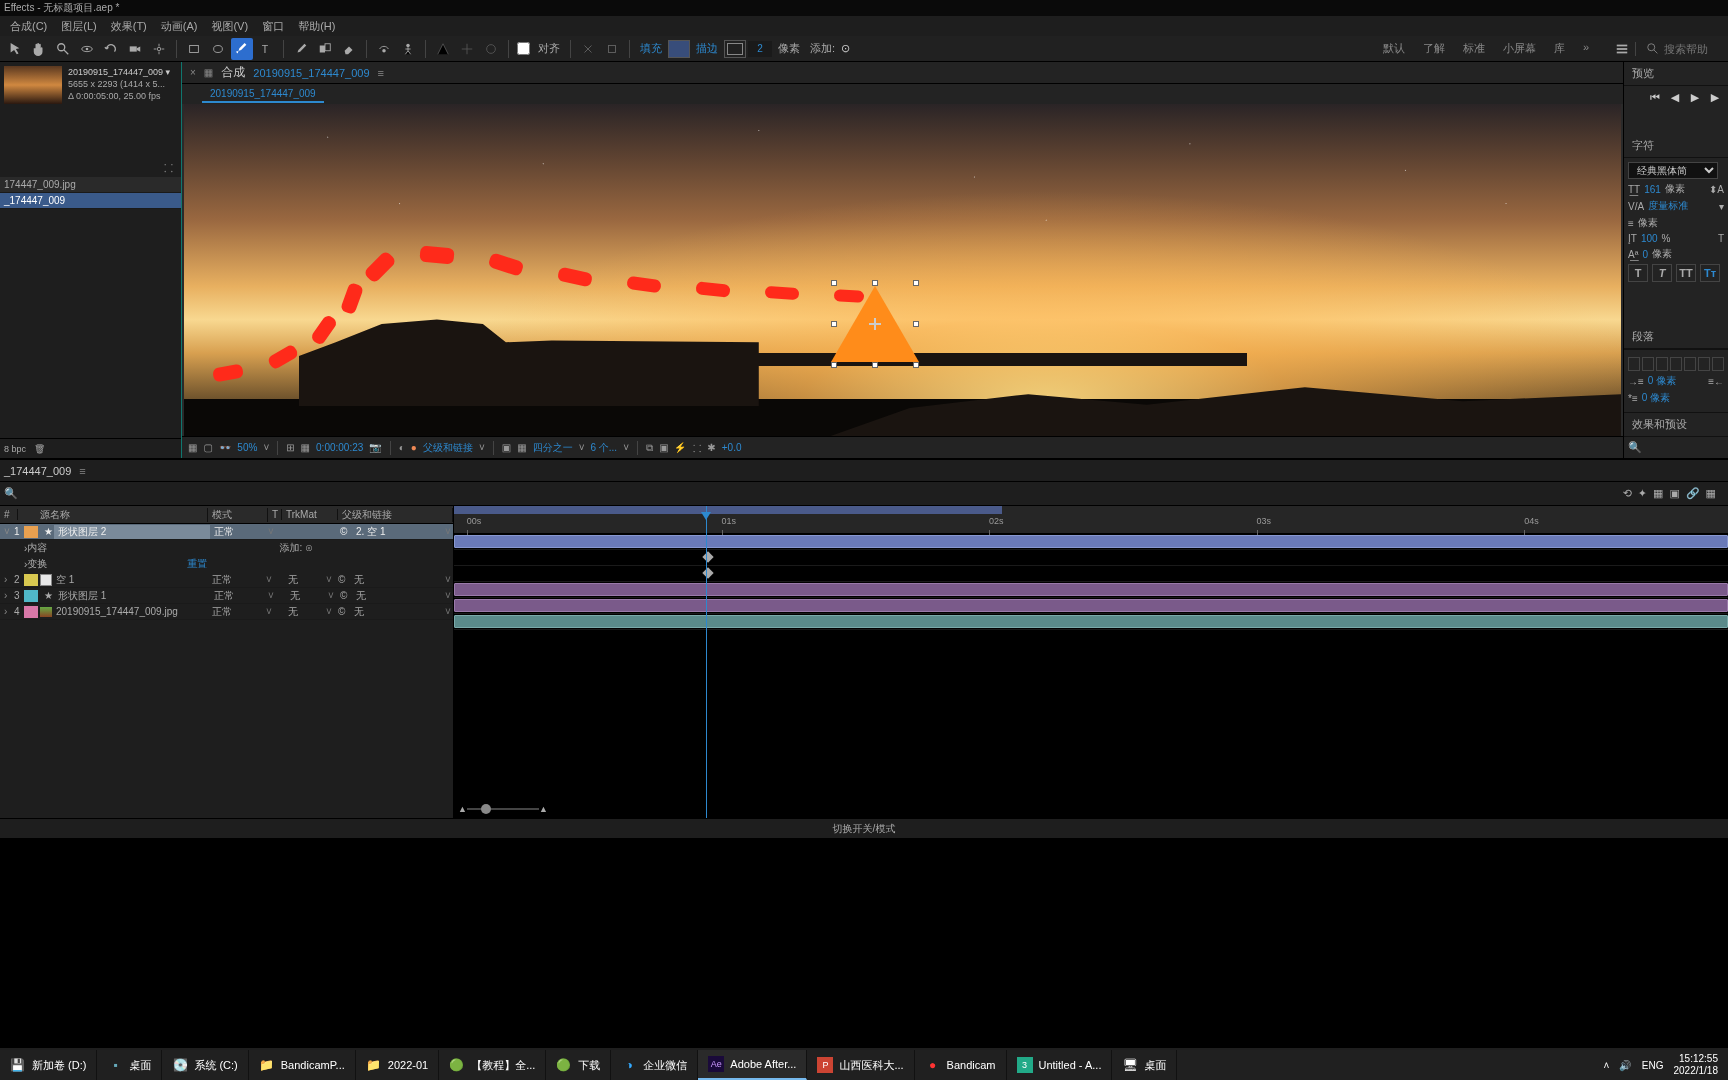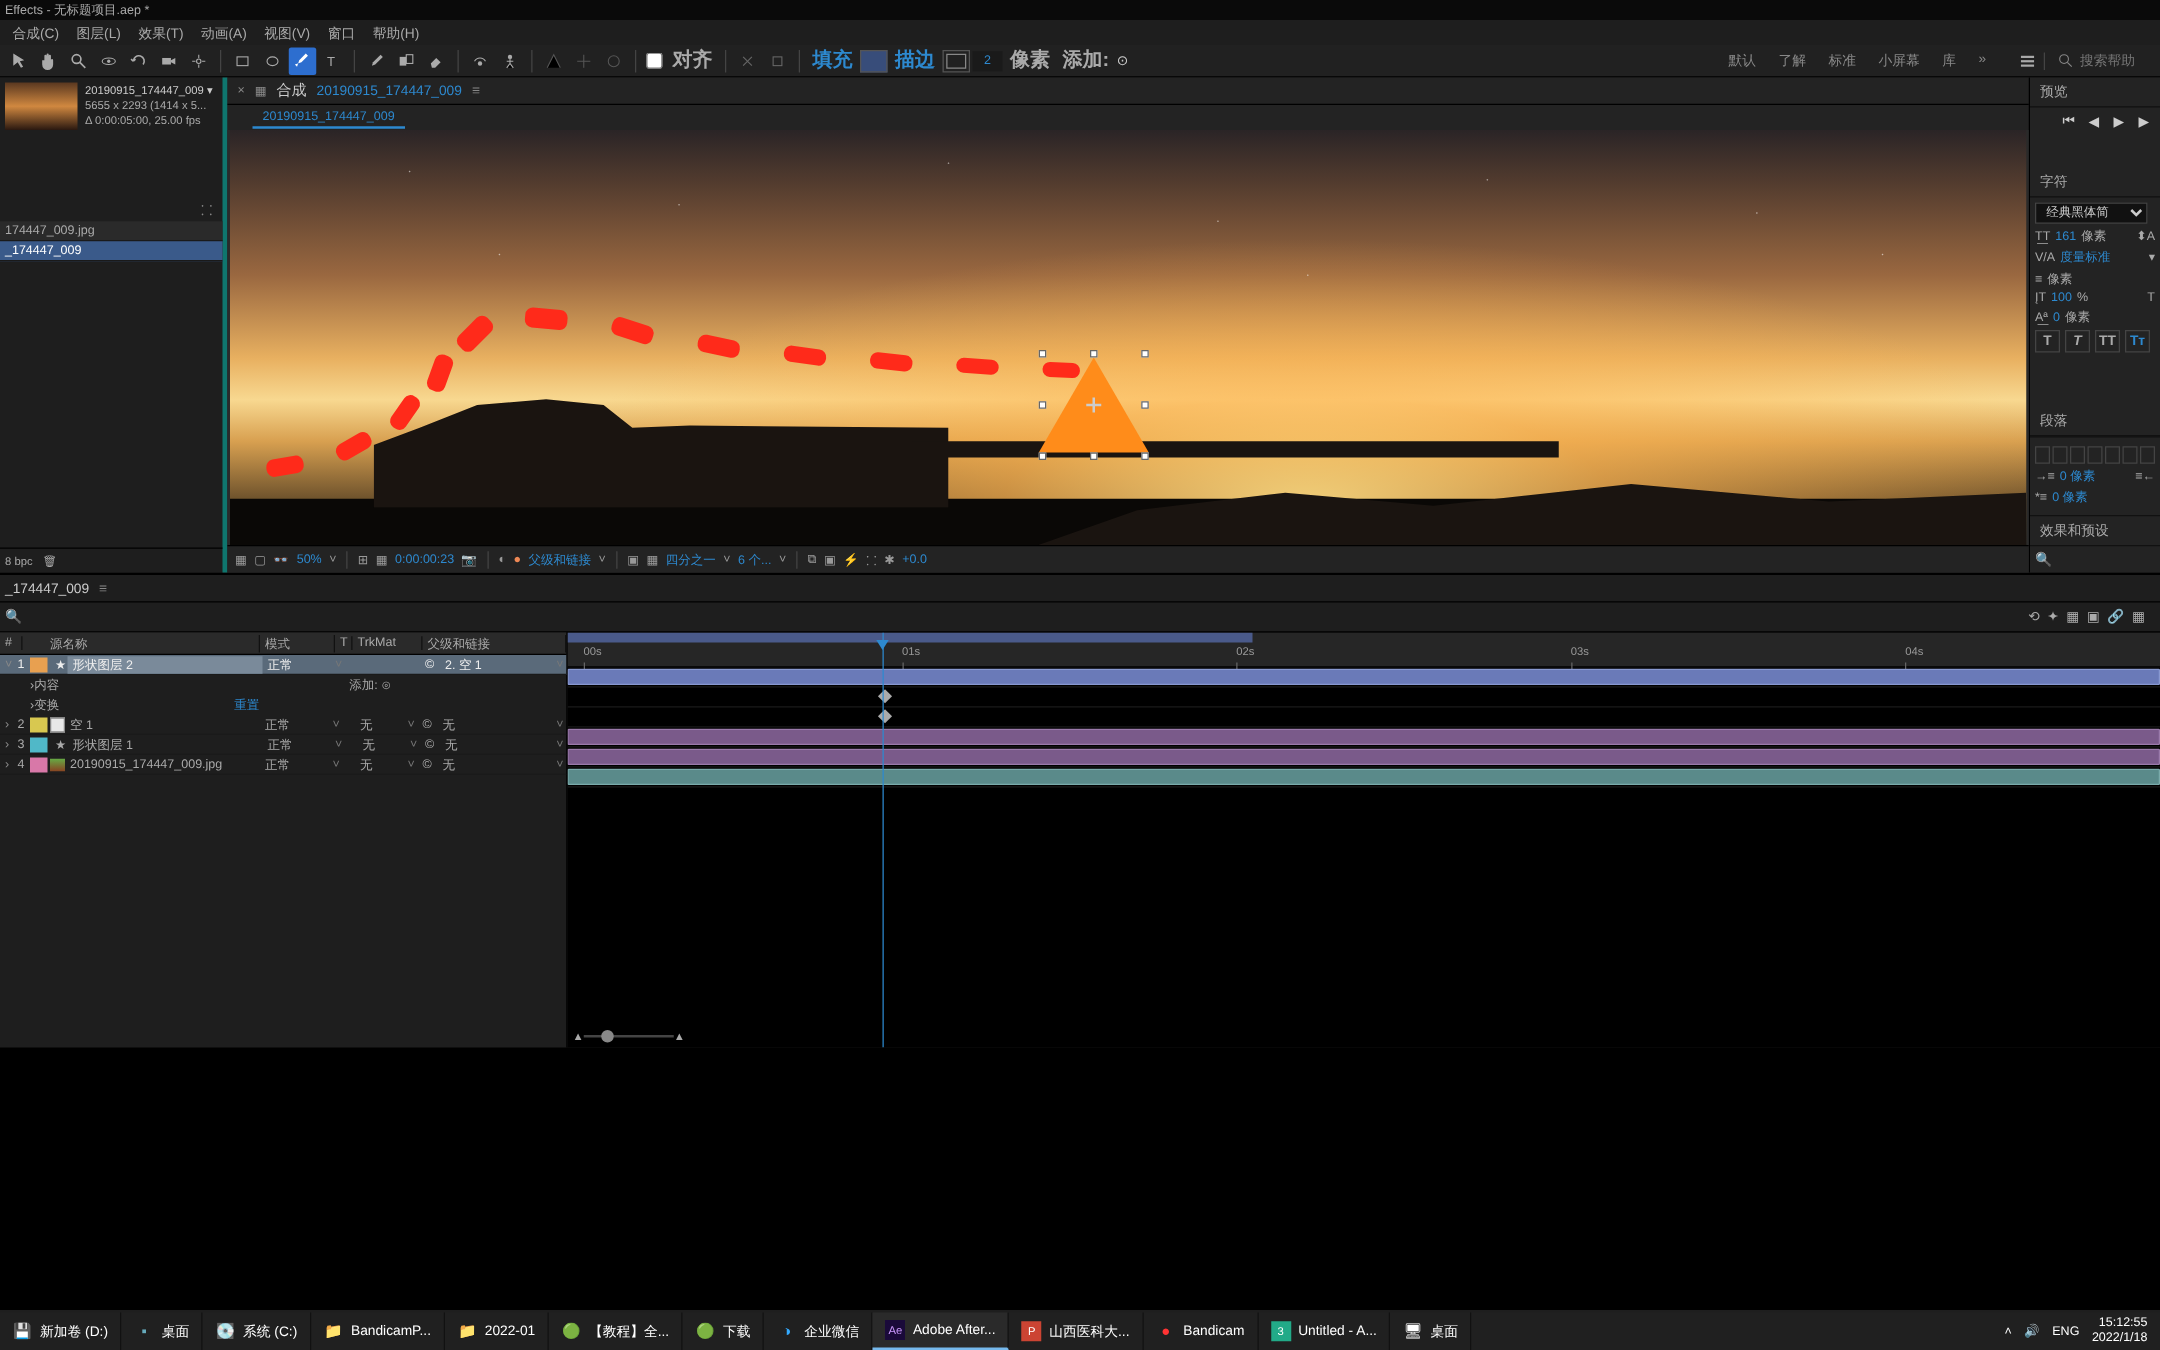--- a/index.html
+++ b/index.html
@@ -10,35 +10,35 @@
 
 
 .menubar { height: 20px; background: #1e1e1e; display: flex; align-items: center; padding: 0 4px; font-size: 11px; gap: 2px; }
 .menubar > span { padding: 2px 6px; cursor: pointer; }
 
 
 .toolbar { height: 26px; background: #212121; border-bottom: 1px solid #000; display: flex; align-items: center; padding: 0 4px; gap: 2px; }
 .tool-btn { width: 22px; height: 22px; display: flex; align-items: center; justify-content: center; color: #aaa; border-radius: 2px; }
 .tool-btn.active { background: #2d6ecf; color: #fff; }
 .tool-sep { width: 1px; height: 18px; background: #444; margin: 0 4px; }
-.toolbar-label { padding: 0 4px; font-size: 16px; font-weight: bold; }
+.toolbar-label { padding: 0 4px; font-size: 11px; }
 .fill-swatch { width: 22px; height: 18px; background: #384d7a; border: 1px solid #555; }
 .stroke-swatch { width: 22px; height: 18px; border: 1px solid #555; position: relative; }
 .stroke-swatch::after { content: ""; position: absolute; inset: 2px; border: 1px solid #888; }
 .stroke-input { width: 24px; height: 16px; background: #1a1a1a; color: #2d89cf; border: none; text-align: center; font-size: 10px; }
 .workspace-tabs { margin-left: auto; display: flex; gap: 18px; padding-right: 20px; }
 .workspace-tabs span { color: #888; font-size: 11px; cursor: pointer; }
 .search-box { display: flex; align-items: center; gap: 4px; border-left: 1px solid #444; padding-left: 10px; }
 .search-input { background: transparent; border: none; color: #888; font-size: 11px; width: 60px; }
 
 
 .main { display: flex; height: 396px; }
 
 
-.project-panel { width: 182px; background: #1e1e1e; border-right: 4px solid #0f766e; display:flex; flex-direction:column; }
+.project-panel { width: 182px; background: #1e1e1e; border-right: 1px solid #0f766e; display:flex; flex-direction:column; }
 .project-thumb-row { display:flex; padding: 4px; gap: 6px; }
 .project-thumb { width: 58px; height: 38px; background: linear-gradient(to bottom, #5a3820 0%, #d08840 50%, #2a1810 100%); }
 .project-info { font-size: 9px; color: #aaa; line-height: 12px; }
 .project-name { color: #ccc; }
 .project-filter { display:flex; justify-content: flex-end; padding: 2px 8px; }
 .project-items { flex:1; }
 .project-item { padding: 2px 4px; font-size: 10px; background: #2a2a2a; border-bottom: 1px solid #1a1a1a; }
 .project-item.sel { background: #3a5a8a; color: #fff; }
 .project-footer { height: 20px; border-top: 1px solid #000; display:flex; align-items:center; padding: 0 4px; gap:8px; font-size:9px; }
 
@@ -667,20 +667,23 @@
       <div class="playhead" style="left:19.8%"></div>
       <div class="zoom-slider">
         <span style="font-size:9px">▲</span>
         <div class="zoom-track">
             <div class="zoom-handle"></div>
           </div>
         <span style="font-size:9px">▲</span>
       </div>
     </div>
   </div>
+  <div class="timeline-footer">
+    <span class="toggle-switches">切换开关/模式</span>
+  </div>
 </div>
 
 <div style="height:210px; background:#000"></div>
 
 <div class="taskbar">
   <div class="task-item">
       <span class="task-icon">💾</span>
       <span>新加卷 (D:)</span>
     </div>
   <div class="task-item">

